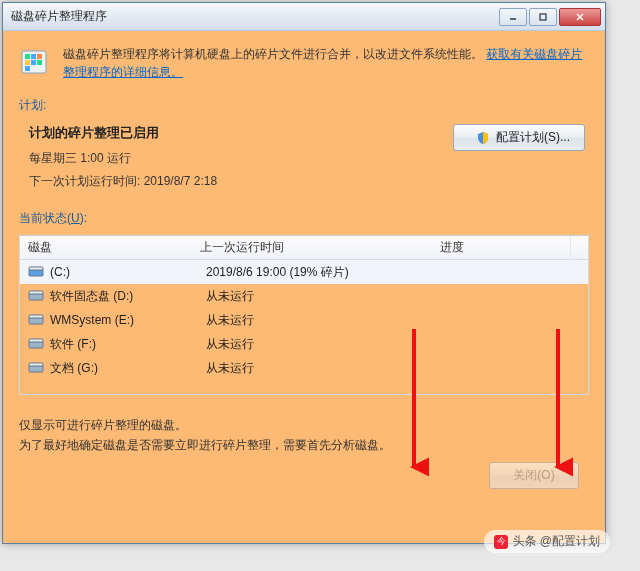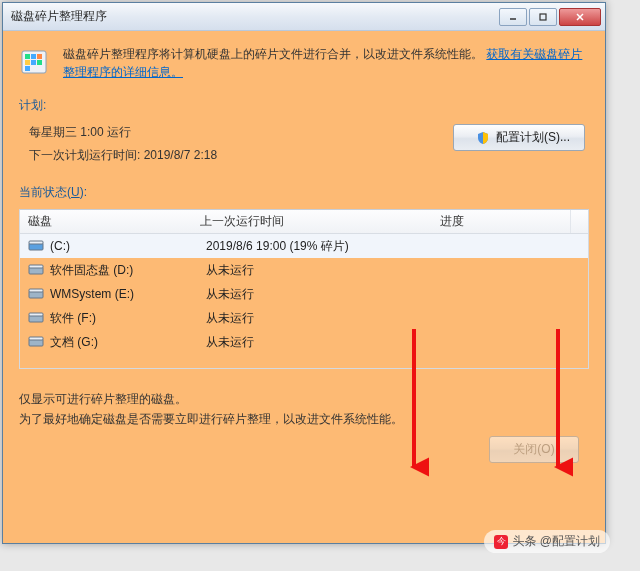--- a/index.html
+++ b/index.html
@@ -175,20 +175,21 @@
       <div class="infobar-text">
         <span>磁盘碎片整理程序将计算机硬盘上的碎片文件进行合并，以改进文件系统性能。</span>
         <span class="link">获取有关磁盘碎片整理程序的详细信息。</span>
       </div>
     </div>
 
     <div class="section-label">计划:</div>
 
     <div class="schedule-row">
       <div class="schedule-left">
+        <div class="sched-title">计划的碎片整理已启用</div>
         <div class="sched-line">每星期三  1:00 运行</div>
         <div class="sched-line">下一次计划运行时间: 2019/8/7 2:18</div>
       </div>
       <button class="btn wide">
         <span class="shield">
           <svg viewBox="0 0 14 14">
               <path d="M7 1 L12 3 V7 C12 10 9.5 12.5 7 13 C4.5 12.5 2 10 2 7 V3 Z" fill="#4a90e2"></path>
               <path d="M7 1 L12 3 V7 C12 10 9.5 12.5 7 13 Z" fill="#ffc107"></path>
             </svg>
         </span>
@@ -244,21 +245,21 @@
                 <rect x="1" y="1" width="14" height="3" rx="1" fill="#e8eef5" stroke="#678"></rect>
               </svg></span>
             <span class="disk-name">文档 (G:)</span>
             <span class="disk-last">从未运行</span>
           </div>
         </div>
     </div>
 
     <div class="hint">
       <div>仅显示可进行碎片整理的磁盘。</div>
-      <div>为了最好地确定磁盘是否需要立即进行碎片整理，以改进文件系统性能。</div>
+      <div>为了最好地确定磁盘是否需要立即进行碎片整理，需要首先分析磁盘。</div>
     </div>
 
 
     <div class="footer-row">
       <button class="btn disabled" style="min-width:90px;justify-content:center;opacity:.55">关闭(O)</button>
     </div>
 
     <div class="arrow" style="left:396px;top:298px">
       <svg width="30" height="150">
           <defs>

